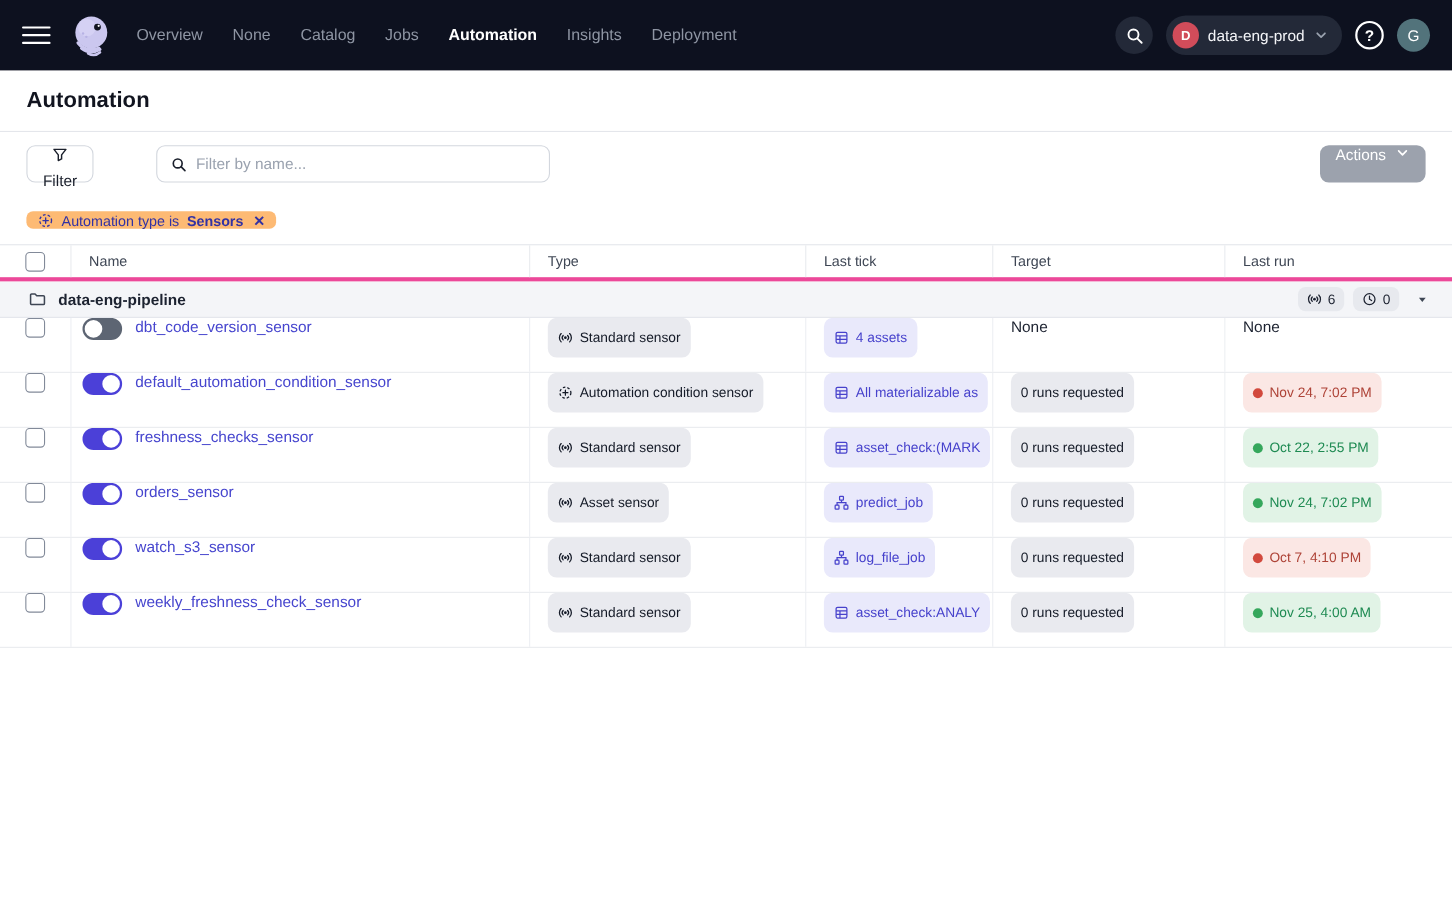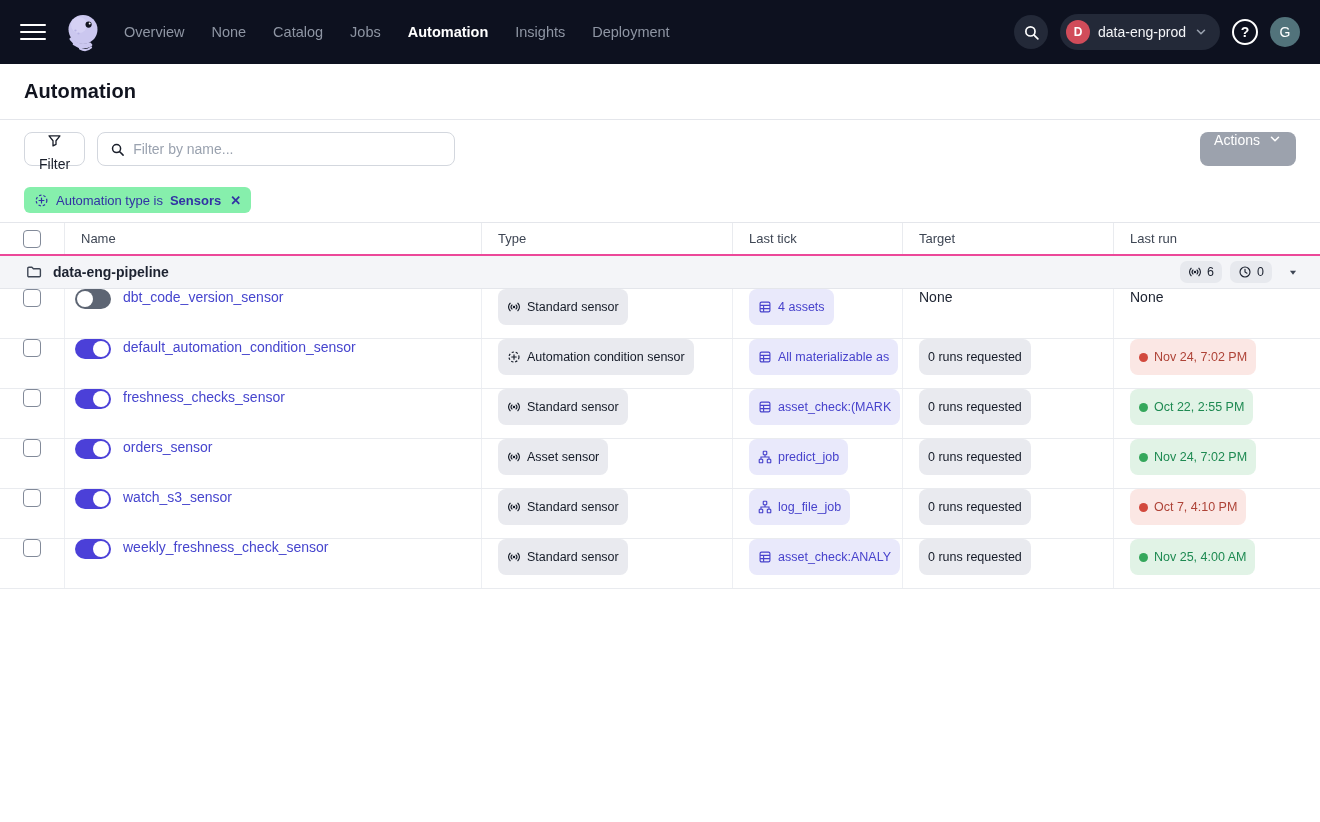--- a/index.html
+++ b/index.html
@@ -21,35 +21,35 @@
   .help-btn { width:26px; height:26px; border-radius:50%; border:2px solid #fff; color:#fff; font-size:14px; font-weight:700; display:flex; align-items:center; justify-content:center; cursor:pointer; }
   .user-avatar { width:30px; height:30px; border-radius:50%; background:#52737B; color:#fff; font-size:14px; display:flex; align-items:center; justify-content:center; cursor:pointer; }
 
   
   .page-header { height:56px; display:flex; align-items:center; padding:0 24px; border-bottom:1px solid #E4E6EB; }
   .page-header h1 { font-size:20px; font-weight:700; color:#11141F; letter-spacing:.1px; }
 
   
   .toolbar { height:58px; display:flex; align-items:center; padding:0 24px; gap:12px; }
   .btn-filter { height:34px; display:flex; align-items:center; gap:8px; padding:0 14px; background:#fff; border:1px solid #D3D7DE; border-radius:8px; font-size:14px; color:#1A1F2B; cursor:pointer;flex-direction:column; }
-  .search-box { height:34px; width:358px; display:flex; align-items:center; gap:8px; padding:0 12px; background:#fff; border:1px solid #D3D7DE; border-radius:8px; }
+  .search-box { height:34px; width:358px; display:flex; align-items:center; gap:8px; padding:0 12px; background:#fff; border:1px solid #D3D7DE; border-radius:8px;margin-left:45px; }
   .search-box input { border:none; outline:none; flex:1; font-size:14px; color:#1A1F2B; font-family:"Liberation Sans", sans-serif; background:transparent; }
   .search-box input::placeholder { color:#9AA2AF; }
   .btn-actions { margin-left:auto; height:34px; display:flex; align-items:flex-start; gap:8px; padding:0 14px; background:#9CA2AD; border:none; border-radius:8px; color:#fff; font-size:14px; cursor:default; }
 
   
   .chip-row { height:45px; display:flex; align-items:center; padding:0 24px; border-bottom:1px solid #E4E6EB; }
-  .chip { height:26px; display:flex; align-items:center; gap:7px; padding:0 10px; background:#86efac; border-radius:6px; color:#3232A4; font-size:13px; }
+  .chip { height:16px; display:flex; align-items:center; gap:7px; padding:0 10px; background:#fdba74; border-radius:6px; color:#3232A4; font-size:13px; }
   .chip b { font-weight:700; }
   .chip .x { font-size:13px; font-weight:700; cursor:pointer; margin-left:2px; }
 
   
   .tbl { width:100%; }
   .grid { display:grid; grid-template-columns:64px 417px 251px 170px 211px 1fr; align-items:center; }
-  .thead { height:33px; border-bottom:2px solid #ec4899; }
+  .thead { height:33px; border-bottom:4px solid #ec4899; }
   .thead > div { font-size:13px; color:#3E4654; padding-left:16px; height:100%; display:flex; align-items:center; }
   .thead > div + div { border-left:1px solid #E9EBEF; }
   .cb { width:18px; height:18px; border:1.6px solid #828A99; border-radius:4px; background:#fff; cursor:pointer; margin:0 auto; }
   .group-row { height:33px; background:#F4F5F8; border-bottom:1px solid #E4E6EB; display:flex; align-items:center; padding:0 20px 0 26px; gap:11px; }
   .group-row .gname { font-size:14px; font-weight:700; color:#1C2230; }
   .group-badges { margin-left:auto; display:flex; align-items:center; gap:8px; }
   .gbadge { height:22px; display:flex; align-items:center; gap:5px; padding:0 8px; background:#E7E9EE; border-radius:7px; font-size:12.5px; color:#1C2230; }
   .caret { color:#3E4654; margin-left:6px; cursor:pointer; display:flex; }
 
   .row { height:50px; border-bottom:1px solid #E9EBEF; }

